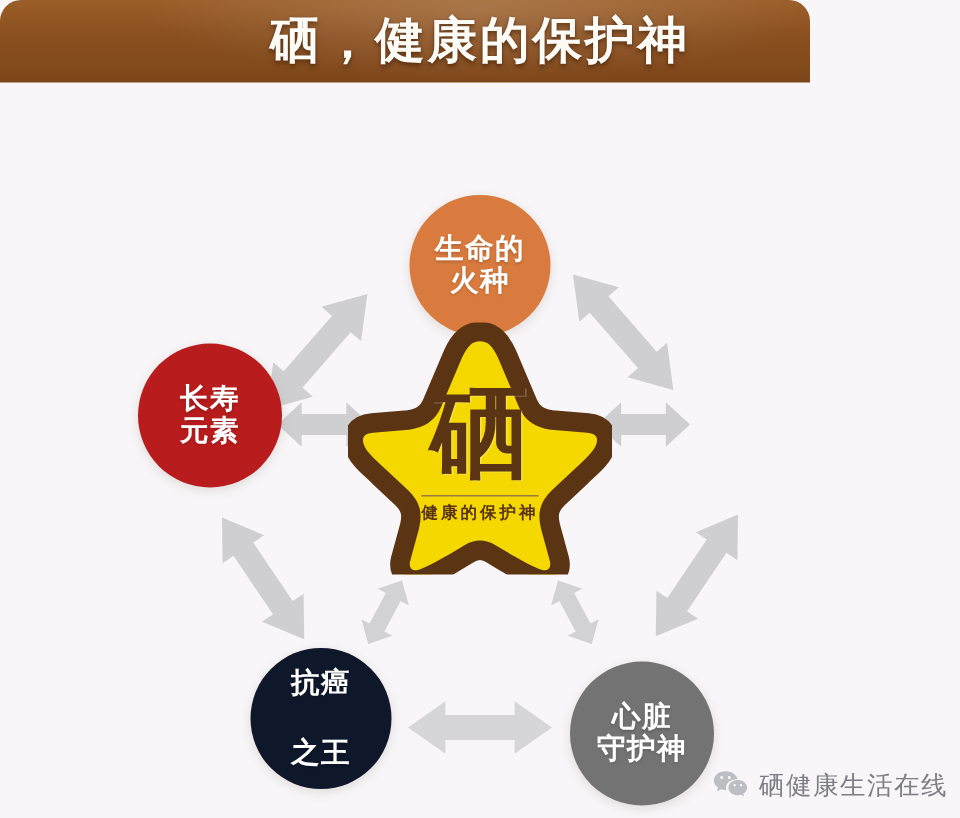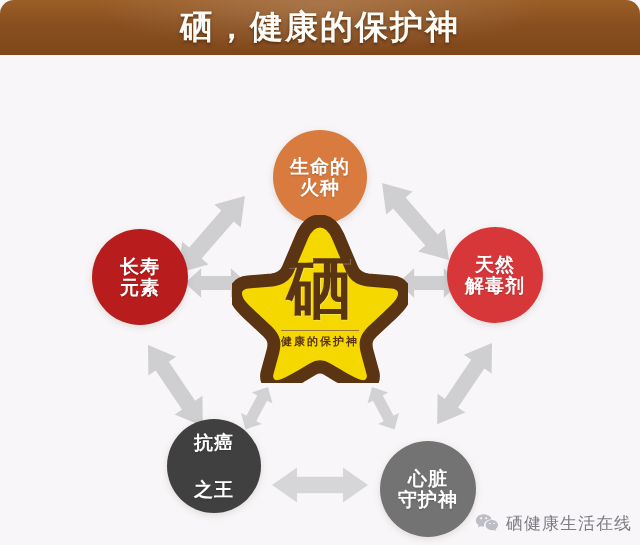--- a/index.html
+++ b/index.html
@@ -18,21 +18,21 @@
     width: 640px;
     height: 545px;
     background: #f8f6f8;
   }
 
   
   #header-band {
     position: absolute;
     left: 0;
     top: 0;
-    width: 640px;
+    width: 540px;
     height: 55px;
     background: linear-gradient(180deg, #9b5e28 0%, #8a4f1f 45%, #7e4619 100%);
     border-top-left-radius: 14px;
     border-top-right-radius: 14px;
     overflow: hidden;
   }
   #header-sheen {
     position: absolute;
     left: 0;
     top: 0;
@@ -204,31 +204,27 @@
       <g fill="#d2d2d5">
         <use href="#dblarrow" transform="translate(268,332) rotate(118) scale(0.48,0.62)"></use>
       </g>
     </svg>
 
     <div class="node" style="left:273px; top:75px; width:94px; height:94px; background:#d97b3e;">
       <span class="node-line">生命的</span>
       <span class="node-line">火种</span>
     </div>
 
-    <div class="node" style="left:447px; top:172px; width:96px; height:96px; background:#d8373a;">
-      <span class="node-line">天然</span>
-      <span class="node-line">解毒剂</span>
-    </div>
 
     <div class="node" style="left:380px; top:386px; width:96px; height:96px; background:#737373;">
       <span class="node-line">心脏</span>
       <span class="node-line">守护神</span>
     </div>
 
-    <div class="node" style="left:167px; top:364px; width:94px; height:94px; background:#404040;gap:25px;">
+    <div class="node" style="left:167px; top:377px; width:94px; height:94px; background:#0f172a;gap:25px;">
       <span class="node-line">抗癌</span>
       <span class="node-line">之王</span>
     </div>
 
     <div class="node" style="left:92px; top:174px; width:96px; height:96px; background:#b91c1c;">
       <span class="node-line">长寿</span>
       <span class="node-line">元素</span>
     </div>
 
     <div id="center-star" style="left:232px; top:160px;">

